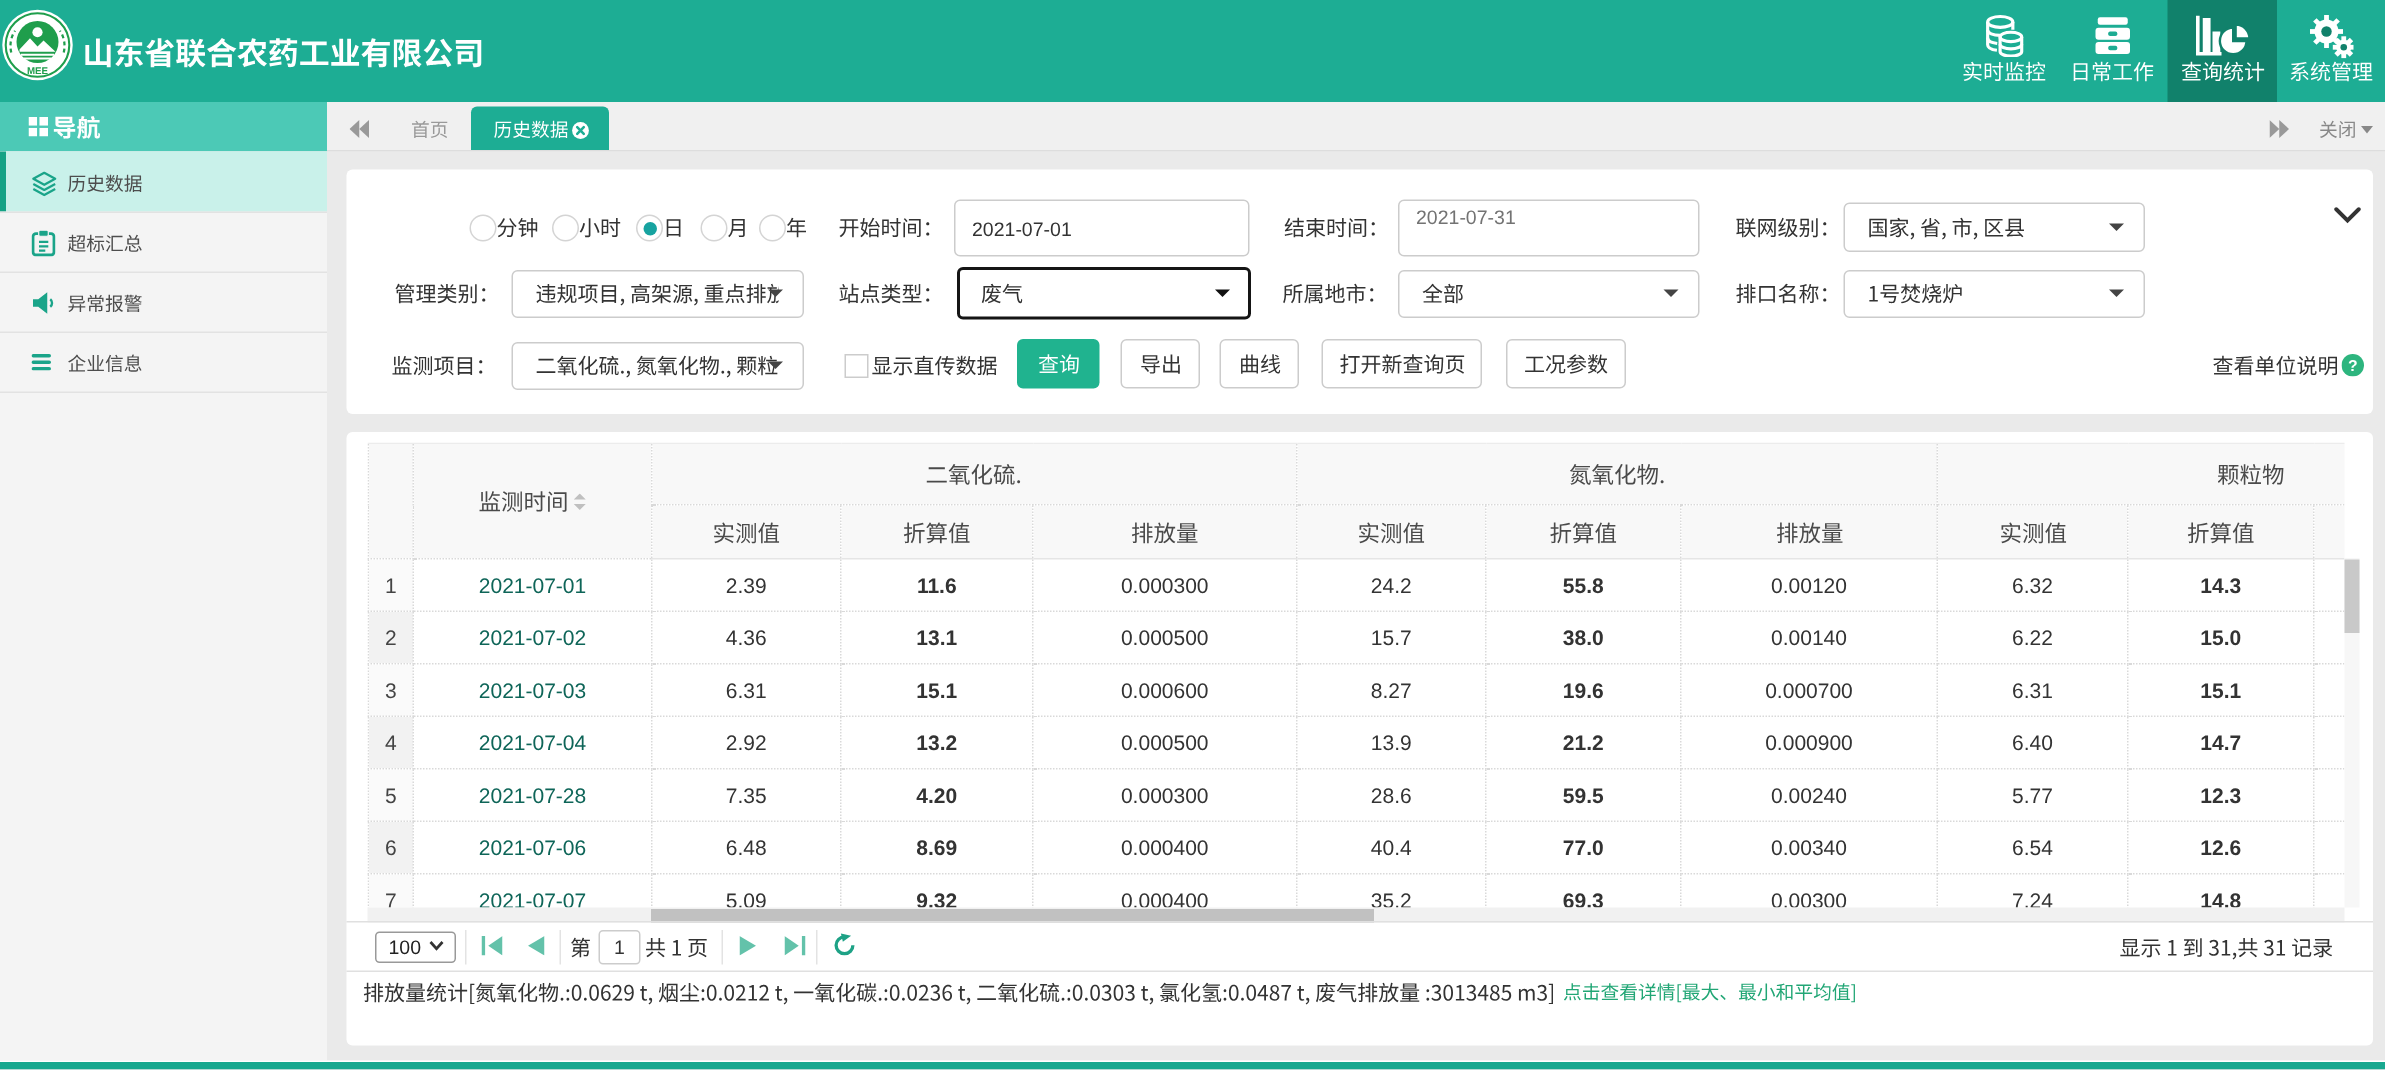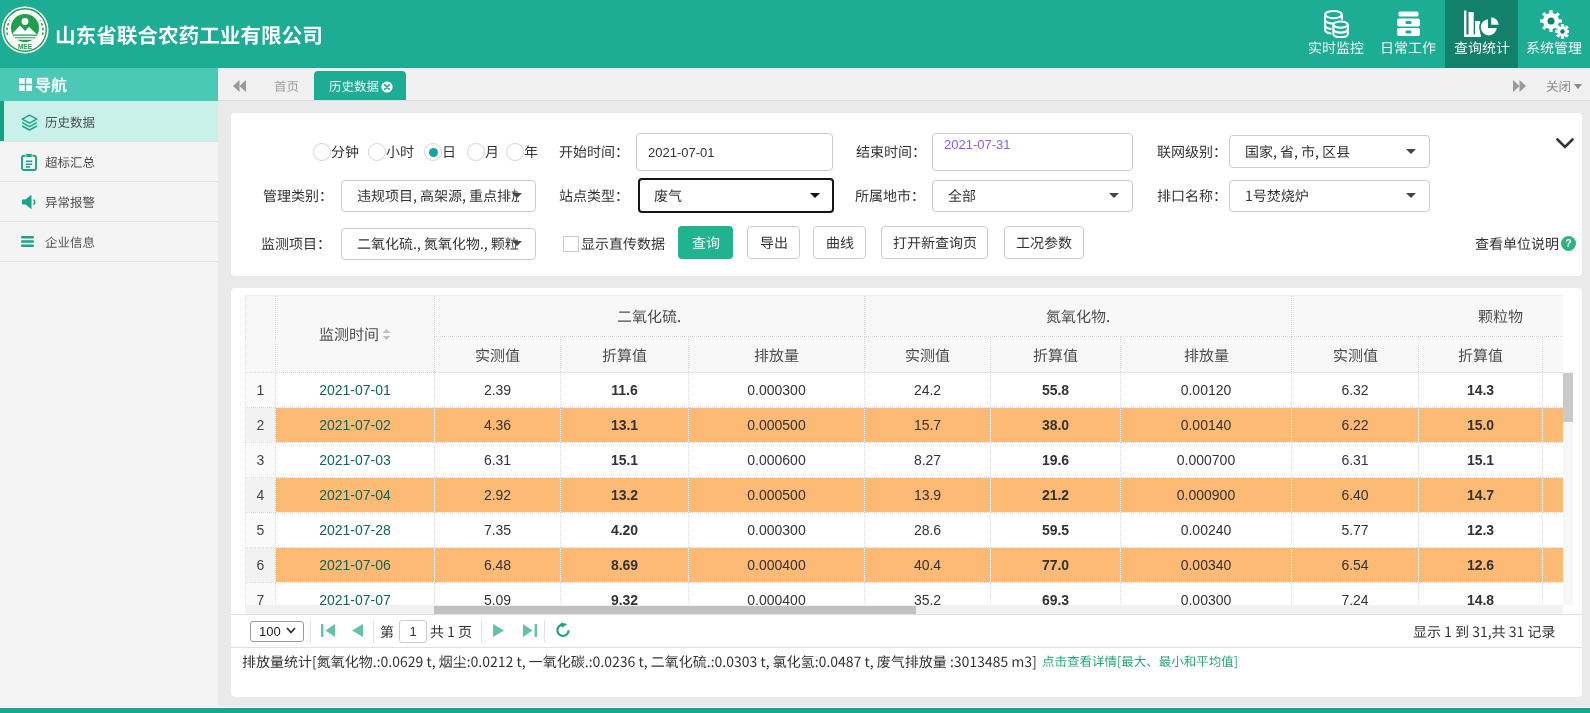--- a/index.html
+++ b/index.html
@@ -2,21 +2,21 @@
 <html><head><meta charset="utf-8"><style>
 *{margin:0;padding:0}
 html,body{width:1590px;height:713px;overflow:hidden}
 body{font-family:"Liberation Sans",sans-serif;background:#eaeaea;position:relative}
 table.dt{border-collapse:collapse;table-layout:fixed;width:1463px;font-size:14px;color:#333}
 table.dt th,table.dt td{border-right:1px dotted #d9d9d9;border-bottom:1px dotted #d9d9d9;text-align:center;padding:0;overflow:hidden;white-space:nowrap}
 table.dt th{background:#f8f8f8;font-weight:normal}
 table.dt tr.h1 th{height:40px;border-top:1px solid #ececec}
 table.dt tr.h2 th{height:35px;border-bottom:1px solid #e5e5e5}
 table.dt td{height:34px;background:#fff}
-table.dt tr.ev td{background:#fdba74}
+table.dt tr.ev td{background:#ffffff}
 table.dt td.num{background:#fafafa;color:#444}
 table.dt tr.ev td.num{background:#f2f2f2}
 table.dt td.bold{font-weight:bold}
 table.dt td.date{color:#0e6558}
 table.dt .bl{border-left:1px dotted #d9d9d9}
 table.dt .nr{border-right:none}
 svg{display:inline-block;vertical-align:middle}
 </style></head><body>
 <div style="position:absolute;left:0;top:0;width:1590px;height:68px;background:#1dad94"></div>
 <div style="position:absolute;left:1445px;top:0;width:73px;height:68px;background:#11816b"></div>
@@ -287,21 +287,21 @@
 <div style="position:absolute;left:855.5px;top:142px;line-height:0"><svg width="70" height="19" viewBox="0 0 70 19">
       <g fill="#333" transform="translate(0,15) scale(0.014,-0.014)">
         <use href="#rcid31742" x="0"></use>
         <use href="#rcid20832" x="1000"></use>
         <use href="#rcid20241" x="2000"></use>
         <use href="#rcid43025" x="3000"></use>
         <use href="#rcid63150" x="4000"></use>
       </g>
     </svg></div>
 <div style="position:absolute;left:932px;top:133px;width:201px;height:38px;box-sizing:border-box;border:1px solid #ccc;border-radius:4px;background:#fff"></div>
-<div style="position:absolute;left:944px;top:133px;height:23px;display:flex;align-items:center;font-size:13px;color:#8b5cf6">2021-07-31</div>
+<div style="position:absolute;left:944px;top:133px;height:23px;display:flex;align-items:center;font-size:13px;color:#737373">2021-07-31</div>
 <div style="position:absolute;left:1157px;top:142px;line-height:0"><svg width="70" height="19" viewBox="0 0 70 19">
       <g fill="#333" transform="translate(0,15) scale(0.014,-0.014)">
         <use href="#rcid32429" x="0"></use>
         <use href="#rcid31904" x="1000"></use>
         <use href="#rcid31698" x="2000"></use>
         <use href="#rcid11191" x="3000"></use>
         <use href="#rcid63150" x="4000"></use>
       </g>
     </svg></div>
 <div style="position:absolute;left:1229px;top:135px;width:201px;height:33px;box-sizing:border-box;border:1px solid #ccc;border-radius:4px;background:#fff"></div>

